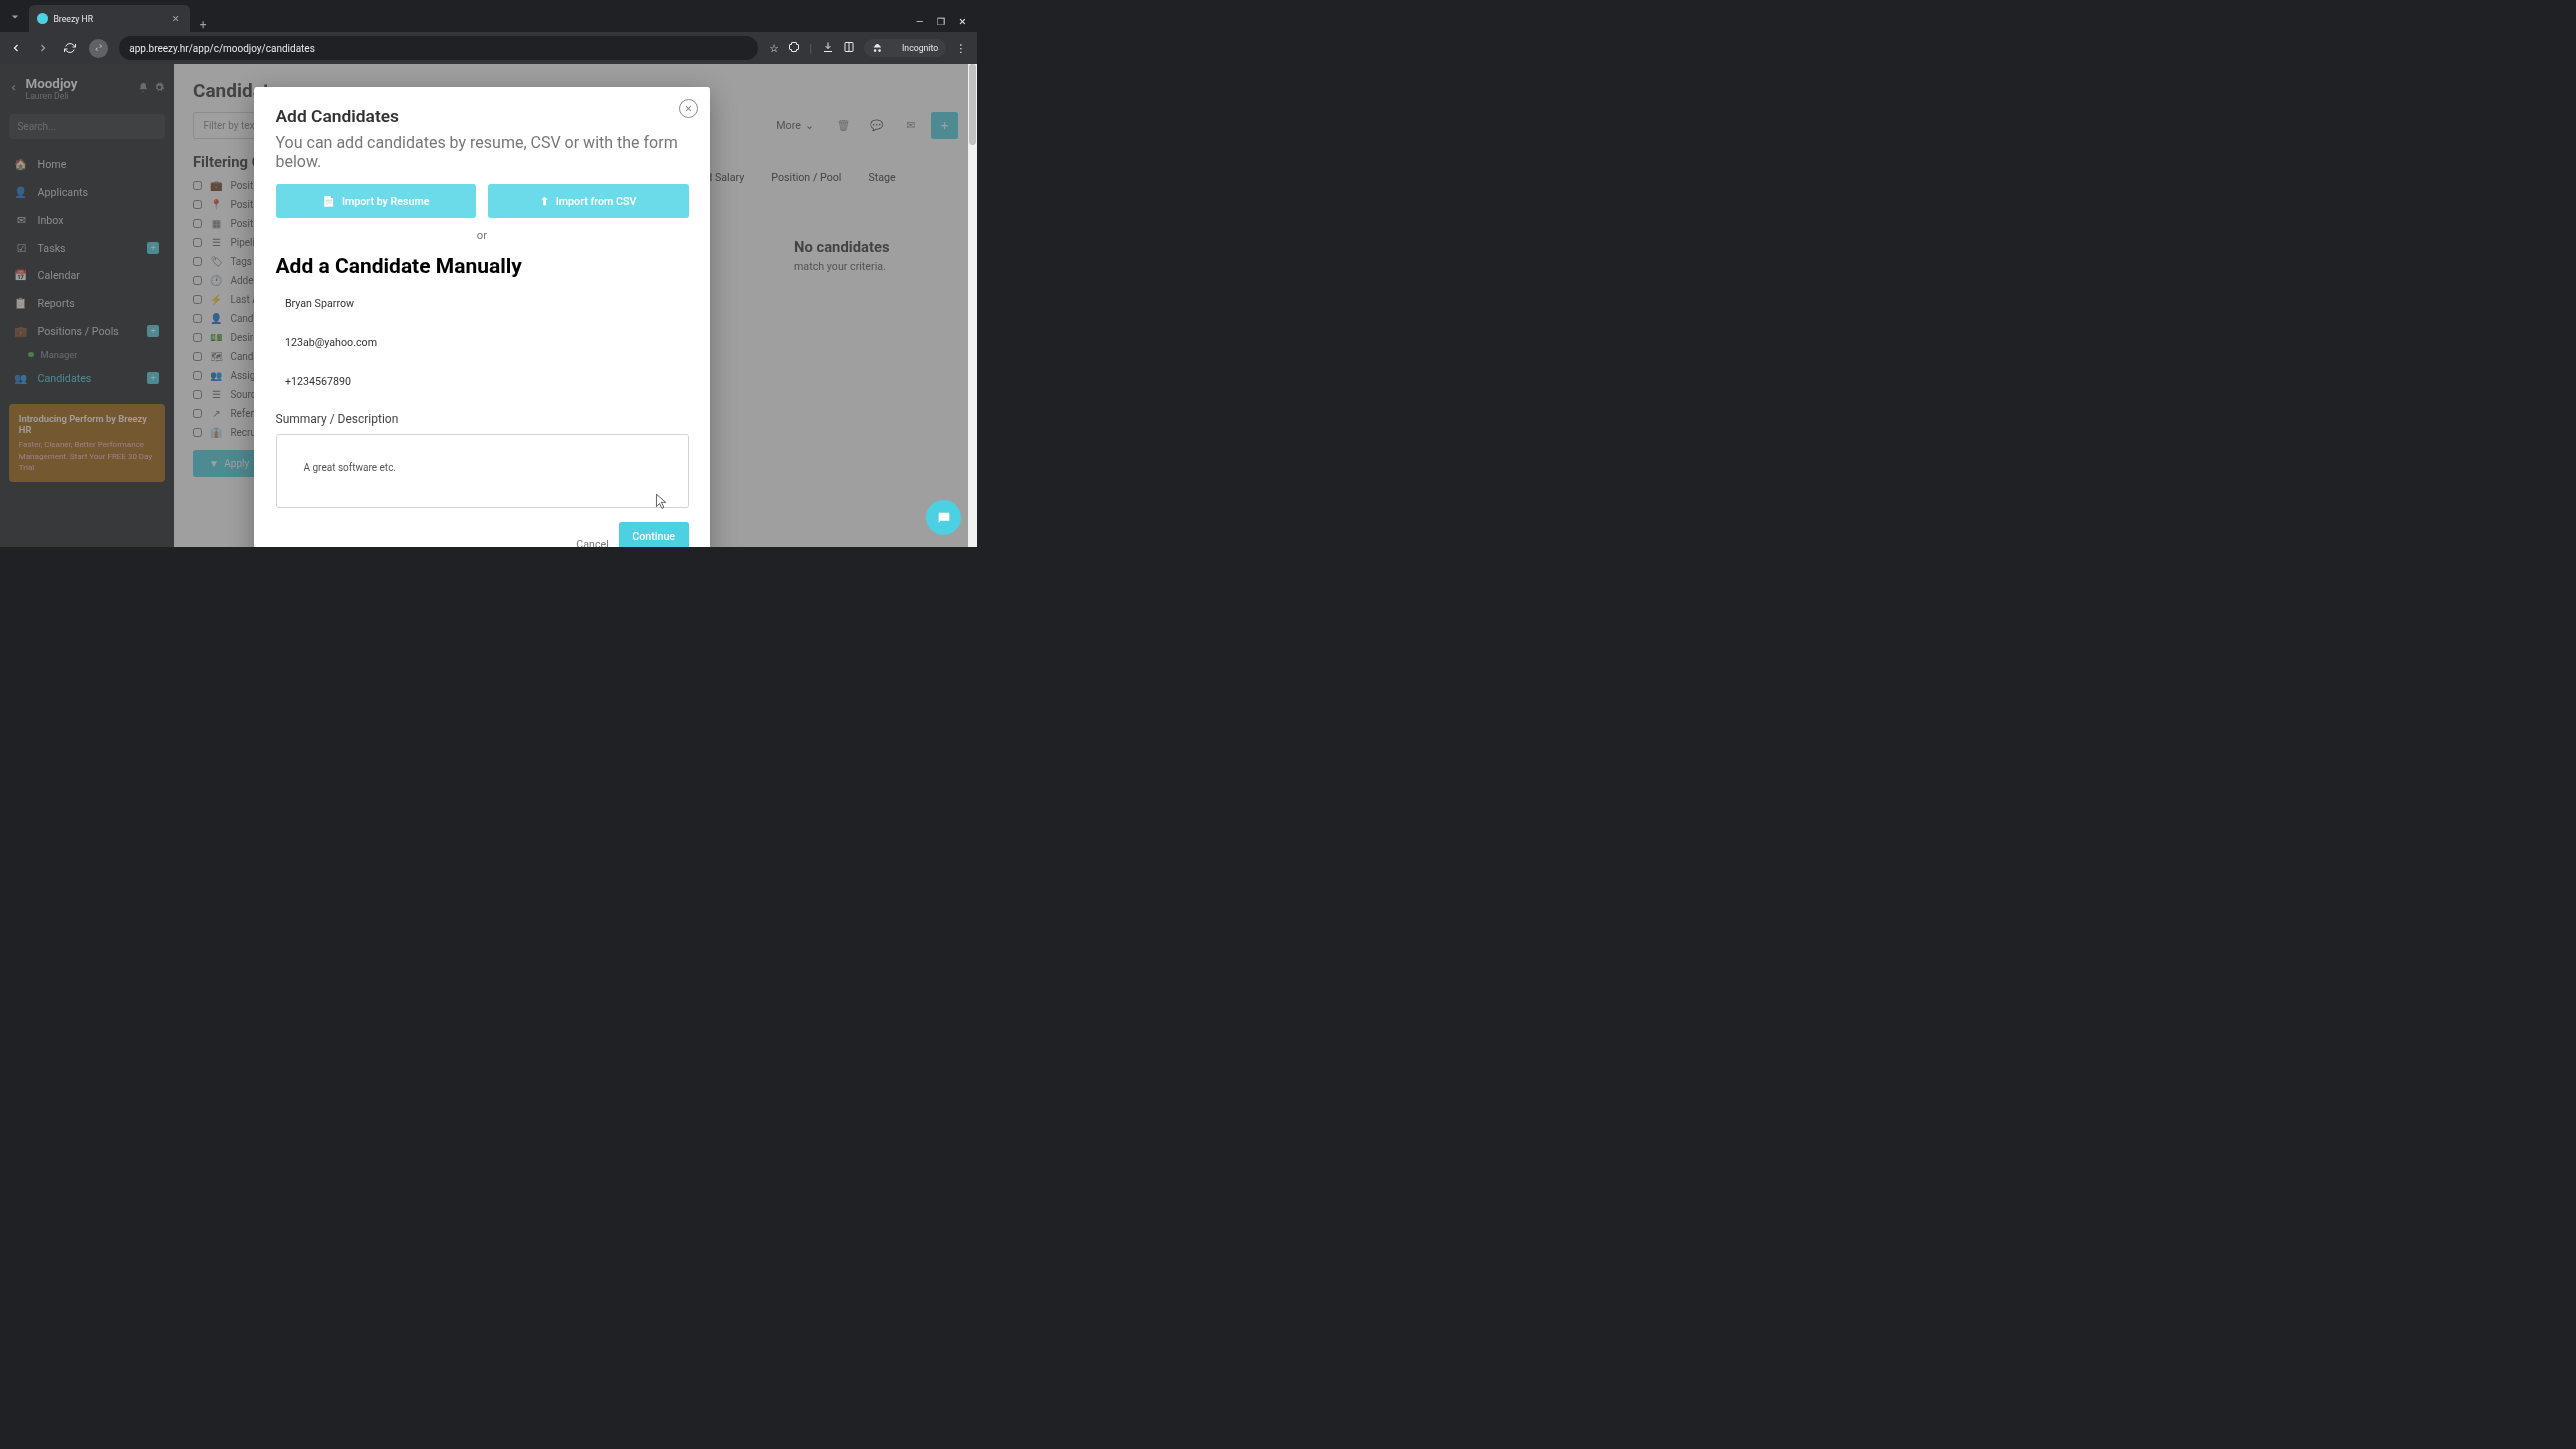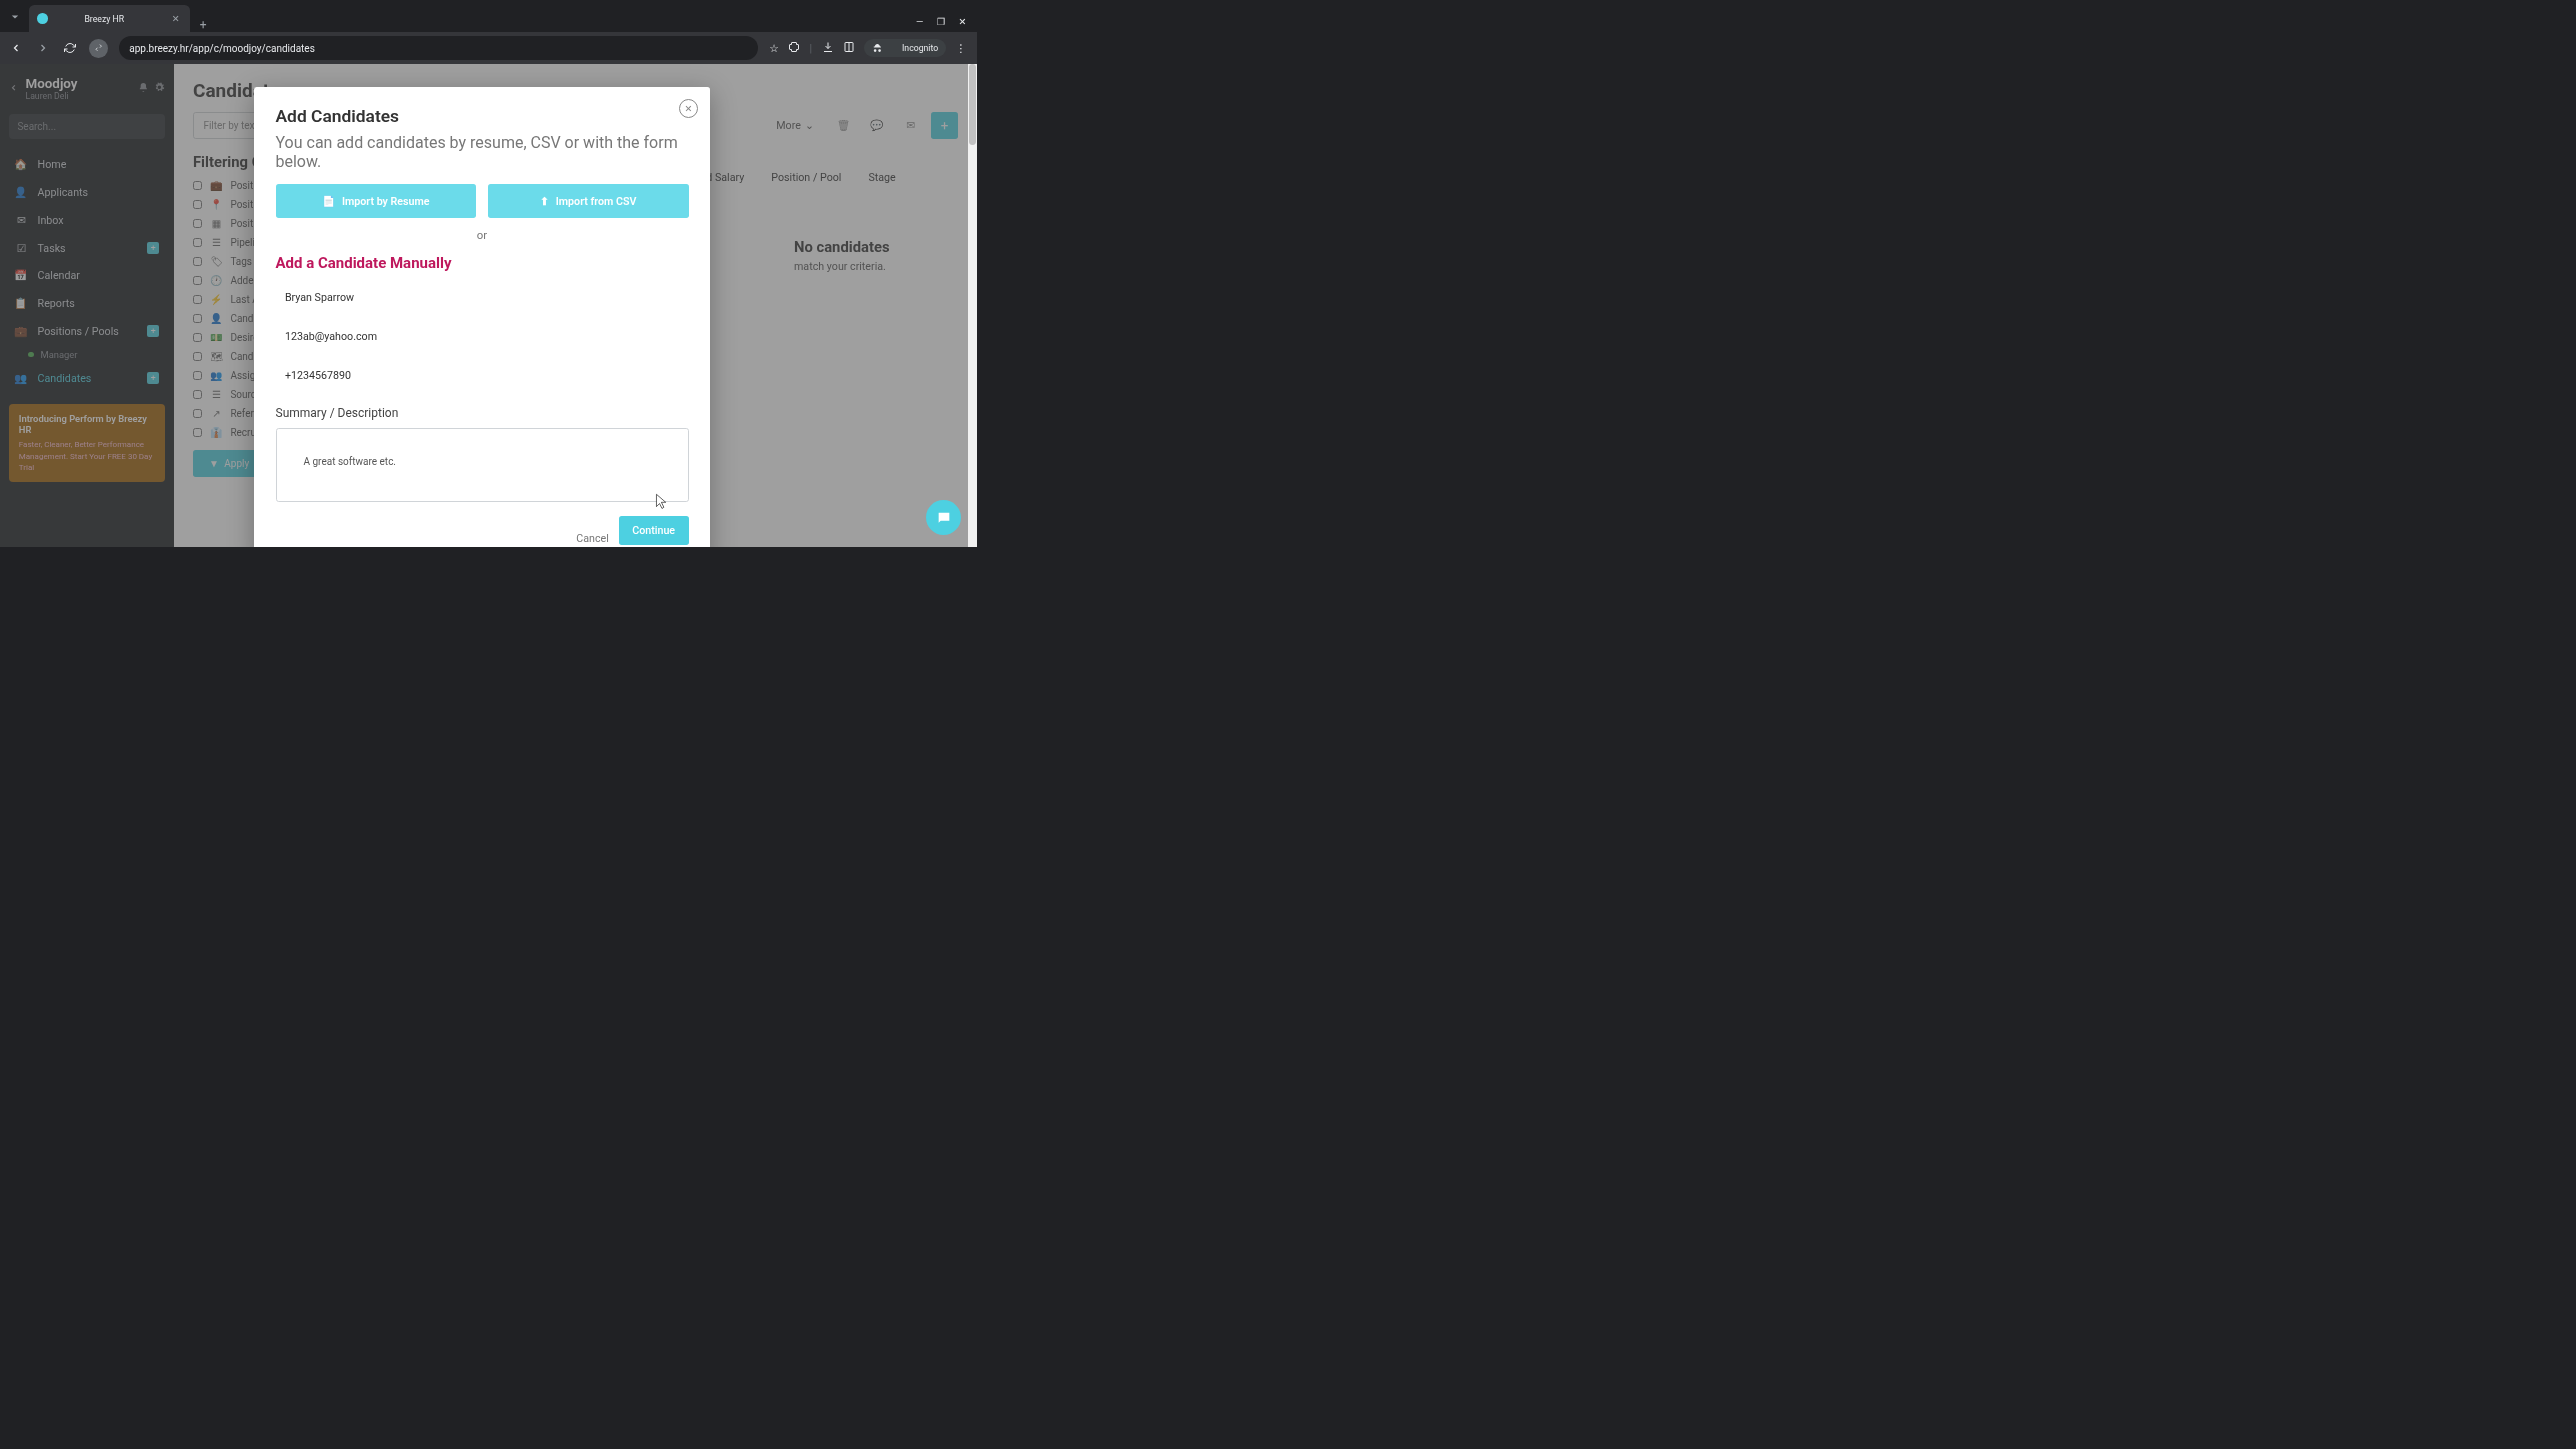--- a/index.html
+++ b/index.html
@@ -2,21 +2,21 @@
 <html style="font-size:10.7px"><head>
 <meta charset="utf-8">
 <style>
 * { margin: 0; padding: 0; box-sizing: border-box; font-family: -apple-system, BlinkMacSystemFont, "Segoe UI", Roboto, sans-serif; }
 body { background: #202124; width: 977px; height: 547px; overflow: hidden; position: relative; }
 
 
 .browser-top { background: #202124; height: 32px; display: flex; align-items: flex-end; }
 .tab-dropdown { width: 24px; height: 24px; display: flex; align-items: center; justify-content: center; margin: 0 2.7px 2.7px 2.7px; border-radius: 4px; }
 .tab-dropdown svg { fill: #9aa0a6; }
-.tab { background: #35363a; height: 27px; border-radius: 5.4px 5.4px 0 0; display: flex; align-items: center; padding: 0 8px; min-width: 161px; margin-bottom: 0; gap: 31px; }
+.tab { background: #35363a; height: 27px; border-radius: 5.4px 5.4px 0 0; display: flex; align-items: center; padding: 0 8px; min-width: 161px; margin-bottom: 0; }
 .tab-favicon { width: 10.7px; height: 10.7px; border-radius: 50%; background: #4dd0e1; margin-right: 5.4px; }
 .tab-title { color: #e8eaed; font-size: 8.7px; flex: 1; }
 .tab-close { color: #9aa0a6; font-size: 9.4px; padding: 1.3px 2.7px; }
 .new-tab { color: #9aa0a6; font-size: 12px; padding: 0 9.4px; }
 .window-controls { margin-left: auto; display: flex; gap: 13.4px; padding: 0 10.7px 5.4px 0; }
 .window-controls span { color: #e8eaed; font-size: 9.4px; }
 
 .browser-toolbar { background: #35363a; height: 32px; display: flex; align-items: center; padding: 0 5.4px; gap: 5.4px; }
 .nav-btn { width: 21.5px; height: 21.5px; display: flex; align-items: center; justify-content: center; color: #9aa0a6; border-radius: 50%; }
 .nav-btn.active { color: #e8eaed; }
@@ -69,21 +69,21 @@
 
 
 .overlay { position: absolute; top: 64px; left: 0; right: 0; bottom: 0; background: rgba(80,80,80,0.55); }
 .modal { position: absolute; top: 87px; left: 254px; width: 456px; background: #fff; border-radius: 2.7px; padding: 19px 21.5px 16px 21.5px; box-shadow: 0 6.7px 27px rgba(0,0,0,0.3); }
 .modal-close { position: absolute; top: 12px; right: 12px; width: 19px; height: 19px; border: 1px solid #888; border-radius: 50%; display: flex; align-items: center; justify-content: center; color: #888; font-size: 9.4px; }
 .modal-title { font-size: 17.4px; color: #333; font-weight: 600; margin-bottom: 6.7px; }
 .modal-sub { color: #777; font-size: 16px; margin-bottom: 13.4px; }
 .import-row { display: flex; gap: 12px; margin-bottom: 9.4px; }
 .import-btn { flex: 1; background: #6bdbea; color: #fff; border: none; border-radius: 2.7px; padding: 10.7px; font-size: 10.7px; font-weight: 600; display: flex; align-items: center; justify-content: center; gap: 6.7px; }
 .or-text { text-align: center; color: #777; font-size: 11.4px; margin-bottom: 12px; }
-.manual-title { font-size: 15px; color: #be185d; margin-bottom: 10.7px; }
+.manual-title { font-size: 21px; color: #000000; margin-bottom: 10.7px; }
 .text-input { width: 100%; border: none; border-bottom: 0.7px solid transparent; padding: 8px 9.4px; font-size: 10.7px; color: #333; margin-bottom: 9.4px; outline: none; }
 .section-label { font-size: 12px; color: #444; margin: 5.4px 0 8px 0; }
 .summary-box { width: 100%; border: 0.7px solid #d0d4d8; border-radius: 2.7px; padding: 27px; font-size: 10px; color: #555; height: 74px; resize: none; outline: none; font-family: inherit; }
 .modal-actions { display: flex; justify-content: flex-end; gap: 10px; margin-top: 11px; align-items: flex-end; }
 .cancel-btn { color: #777; font-size: 10.7px; background: none; border: none; }
 .continue-btn { background: #4dd0e1; color: #fff; border: none; border-radius: 2.7px; padding: 8px 13.4px; font-size: 10.7px; font-weight: 500; }
 
 
 .vscroll { position: absolute; top: 64px; right: 0; width: 9.4px; bottom: 0; background: #f1f1f1; }
 .vscroll-thumb { position: absolute; top: 0; left: 1.3px; right: 1.3px; height: 81px; background: #c1c1c1; border-radius: 3.4px; }

